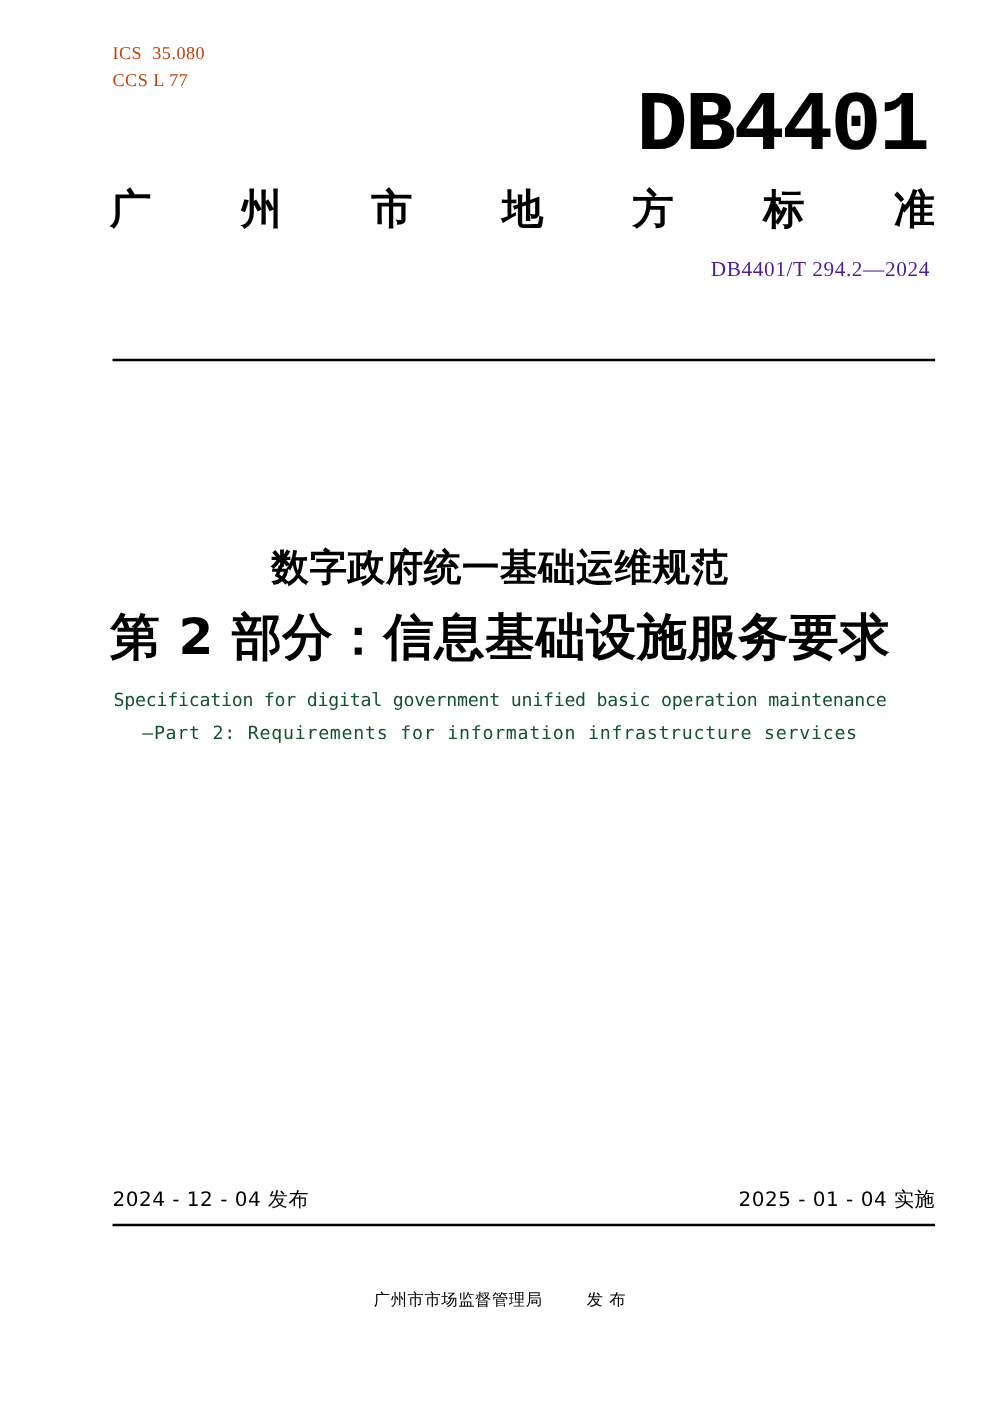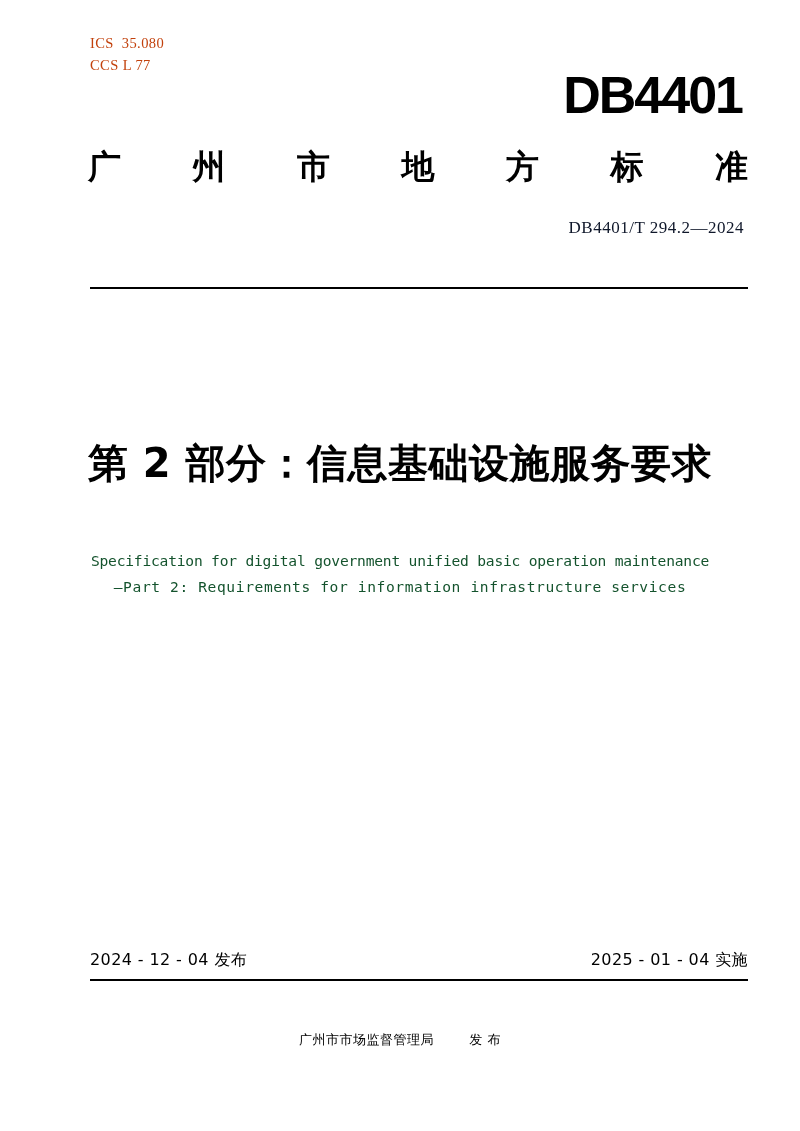--- a/index.html
+++ b/index.html
@@ -45,23 +45,23 @@
     top: 68px;
     font-family: "Liberation Serif", serif;
     font-weight: 700;
     font-size: 54px;
     letter-spacing: -1px;
     line-height: 1;
     color: #000;
     text-align: right;
   }
   .db-mark .db-bold-box {
-    font-family: Liberation Sans, sans-serif;
-    font-weight: 700;
-    font-size: 52px;
+    font-family: Liberation Mono, monospace;
+    font-weight: 700;
+    font-size: 68px;
     letter-spacing: -2px;
   }
 
   
   .gb-title {
     position: absolute;
     left: 88px;
     top: 145px;
     width: 660px;
     font-family: "DejaVu Sans", "Liberation Sans", sans-serif;
@@ -71,25 +71,25 @@
     display: flex;
     justify-content: space-between;
     padding-right: 0px;
   }
   .gb-title span { display: inline-block; }
 
   
   .std-no {
     position: absolute;
     right: 56px;
-    top: 218px;
+    top: 206px;
     font-family: "Liberation Serif", serif;
     font-size: 17px;
     letter-spacing: 0.5px;
-    color: #0f172a;
+    color: #4c1d95;
   }
 
   
   .rule-top {
     position: absolute;
     left: 90px;
     top: 287px;
     width: 658px;
     height: 2px;
     background: #000;
@@ -189,20 +189,21 @@
     <span>方</span>
     <span>标</span>
     <span>准</span>
   </div>
 
   <div class="std-no">DB4401/T 294.2—2024</div>
 
   <div class="rule-top"></div>
 
   <div class="title-cn">
+    <div class="line1">数字政府统一基础运维规范</div>
     <div class="line2">第 2 部分：信息基础设施服务要求</div>
   </div>
 
   <div class="title-en">
     <div class="en1">Specification for digital government unified basic operation maintenance</div>
     <div class="en2">—Part 2: Requirements for information infrastructure services</div>
   </div>
 
   <div class="dates">
     <div>2024 - 12 - 04 发布</div>

